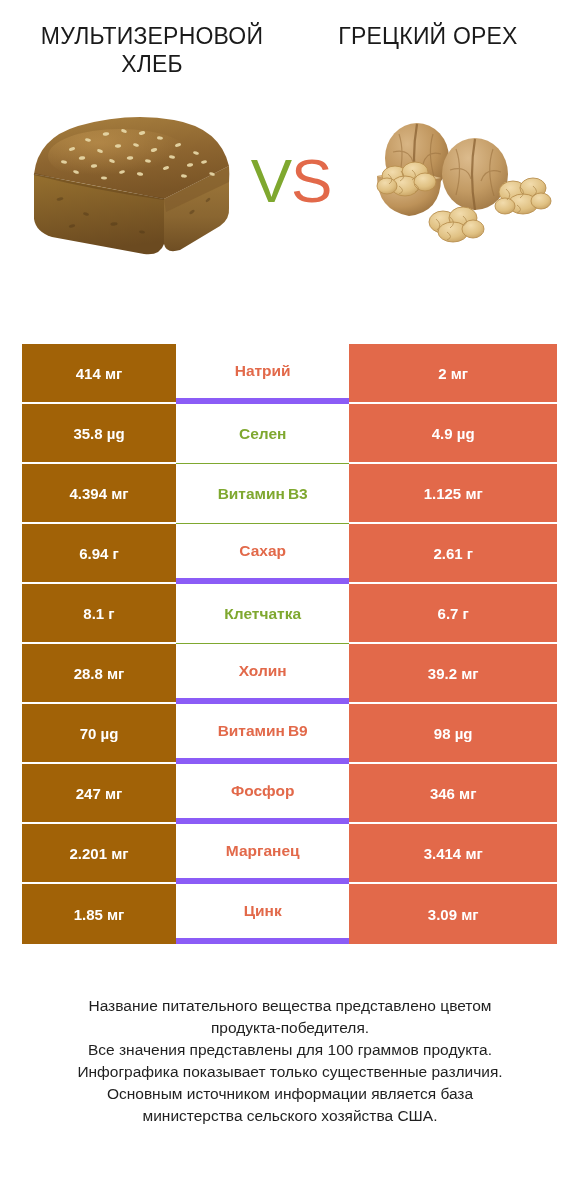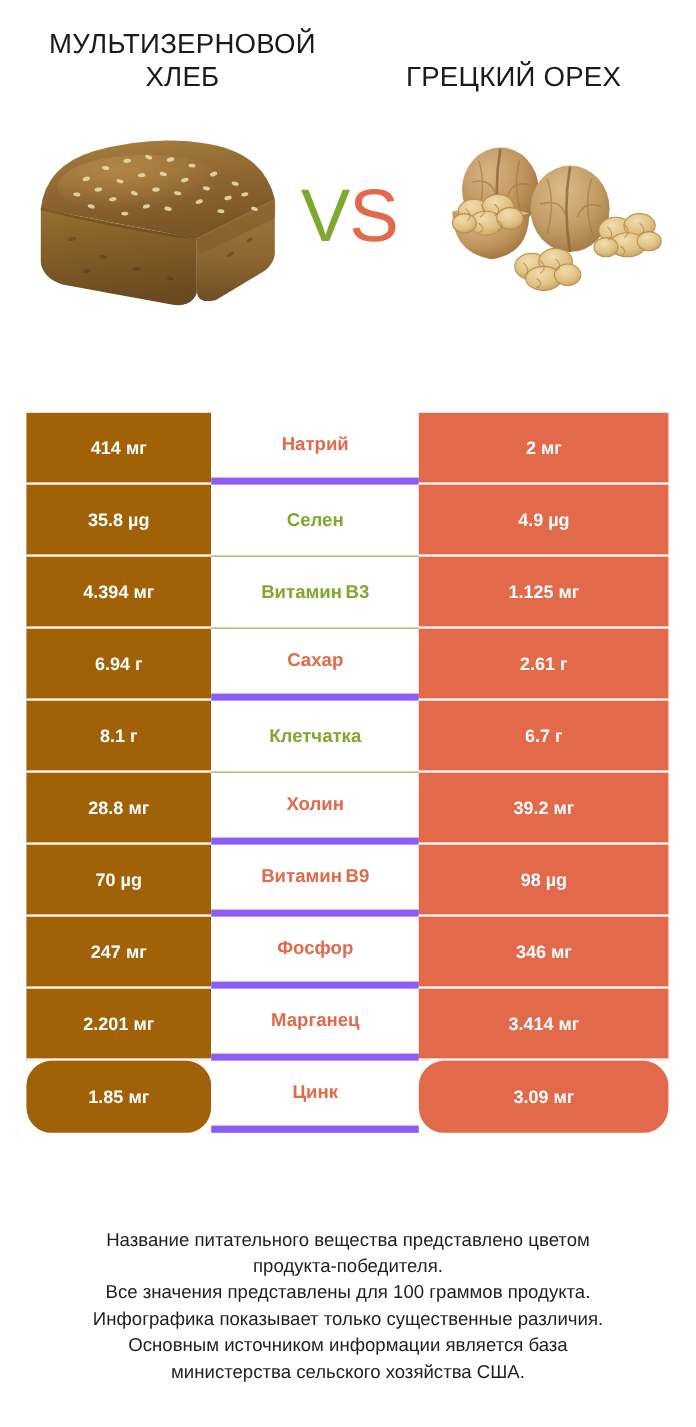--- a/index.html
+++ b/index.html
@@ -12,21 +12,21 @@
     height: 1189px;
     position: relative;
     font-family: "Liberation Sans", "DejaVu Sans", sans-serif;
     color: #222;
     overflow: hidden;
   }
 
   
   .header {
     display: flex;
-    align-items: flex-end;
+    align-items: flex-start;
     padding: 22px 14px 0 14px;
     box-sizing: border-box;
   }
   .header-col {
     flex: 1 1 0;
     text-align: center;
   }
   .product-title {
     font-size: 23px;
     line-height: 1.22;
@@ -108,34 +108,33 @@
   }
   .cell-mid {
     width: 178px;
     background: #ffffff;
     font-size: 15.5px;
     font-weight: bold;
   }
   .row:last-child .cell-left,
   .row:last-child .cell-right {
     border-bottom: none;
-    border-radius: 21px;
   }
   .cell-mid.win-green { color: #7FA82F; border-bottom: 1px solid #7FA82F; }
   .cell-mid.win-orange { color: #E2694A; border-bottom: 6px solid #8b5cf6; }
   .nutrient-sub {
     font-weight: 700;
     margin-left: 3px;
   }
 
   
   .footer {
     position: absolute;
     left: 0;
-    top: 1023px;
+    top: 995px;
     width: 580px;
     text-align: center;
     padding: 0 34px;
     box-sizing: border-box;
   }
   .footer p {
     margin: 0;
     font-size: 15.5px;
     line-height: 1.42;
     color: #1f1f1f;

